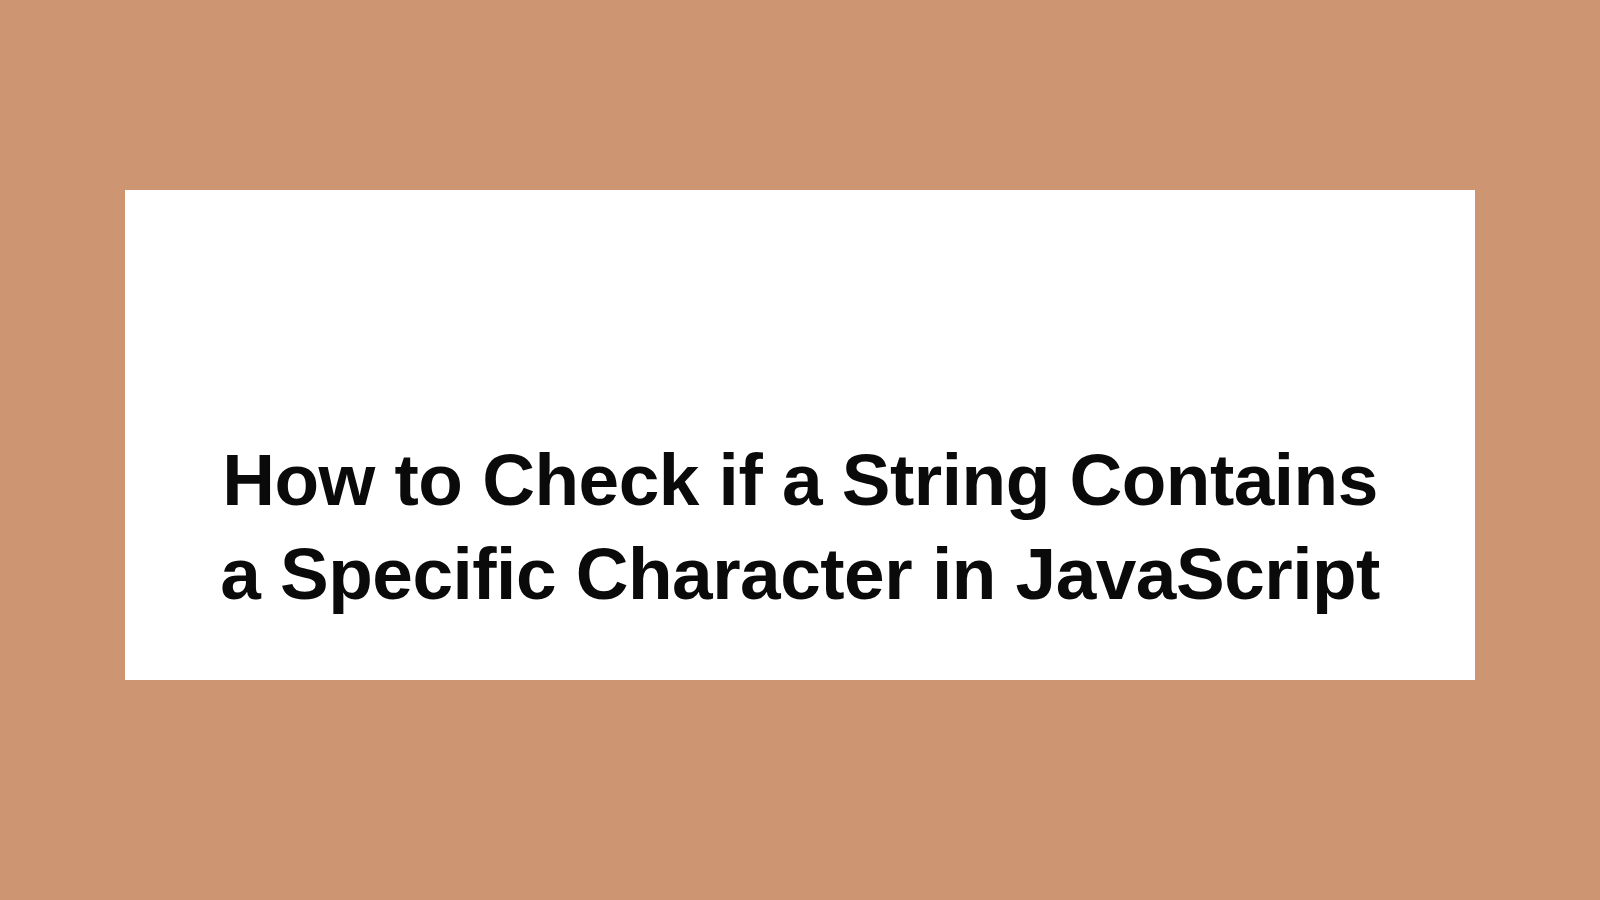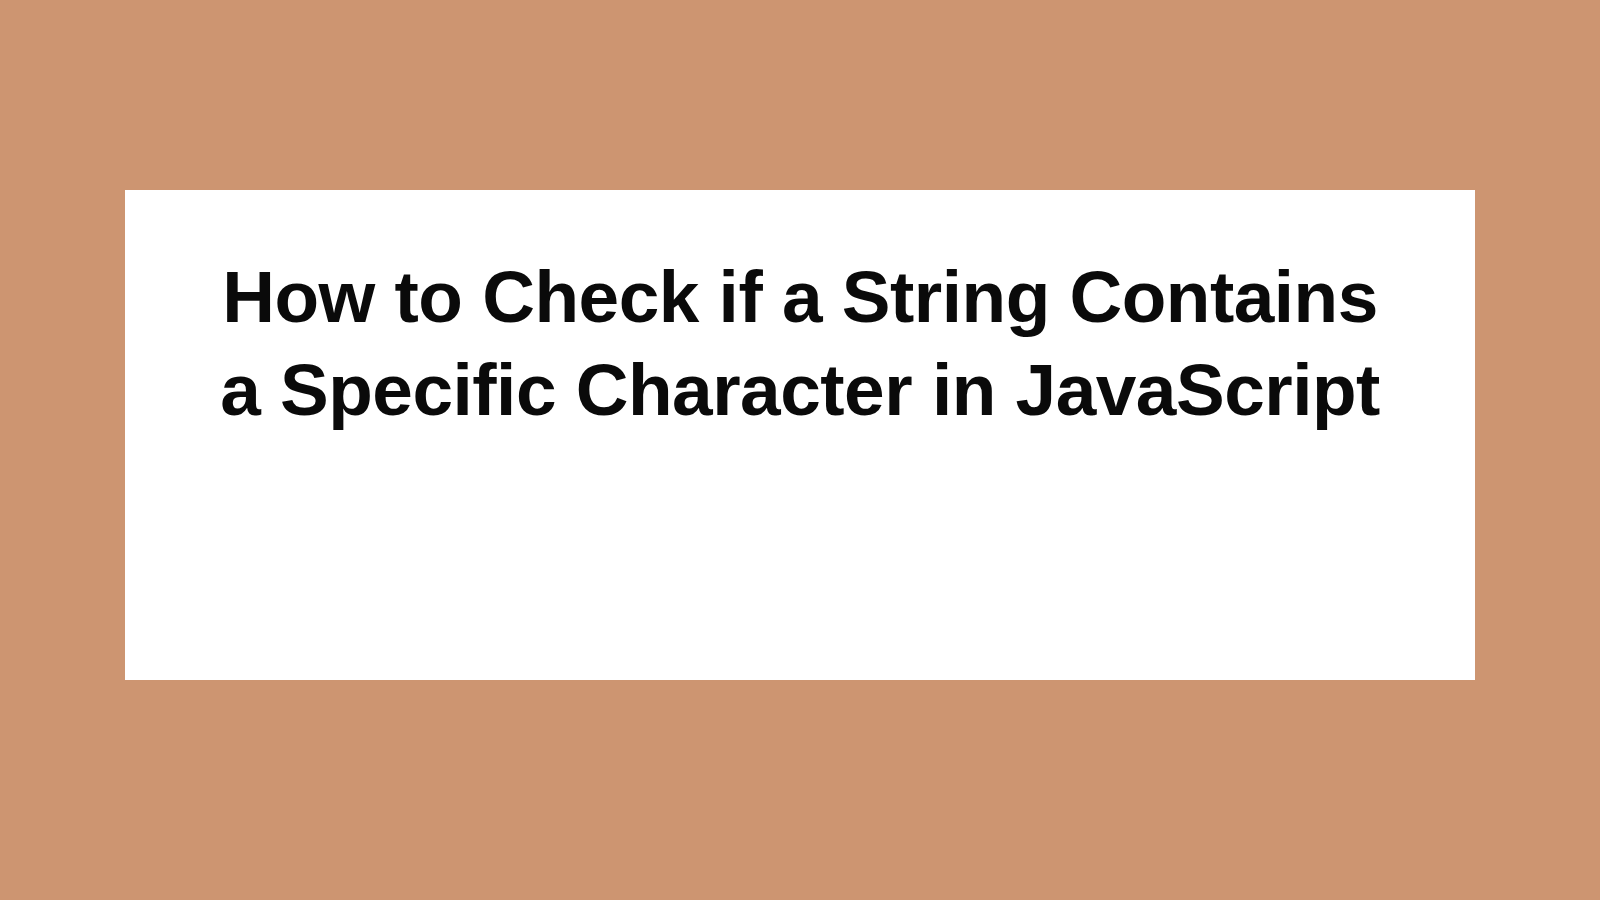--- a/index.html
+++ b/index.html
@@ -17,21 +17,21 @@
       justify-content: center;
       font-family: 'Arial Black', 'Helvetica Neue', Arial, sans-serif;
       overflow: hidden;
     }
     
     .card {
       background-color: #ffffff;
       width: 1350px;
       height: 490px;
       display: flex;
-      align-items: flex-start;
+      align-items: flex-end;
       justify-content: center;
       padding: 60px 80px;
       margin-top: -30px;
     }
     
     .title {
       font-size: 73px;
       font-weight: 900;
       color: #0a0a0a;
       text-align: center;

